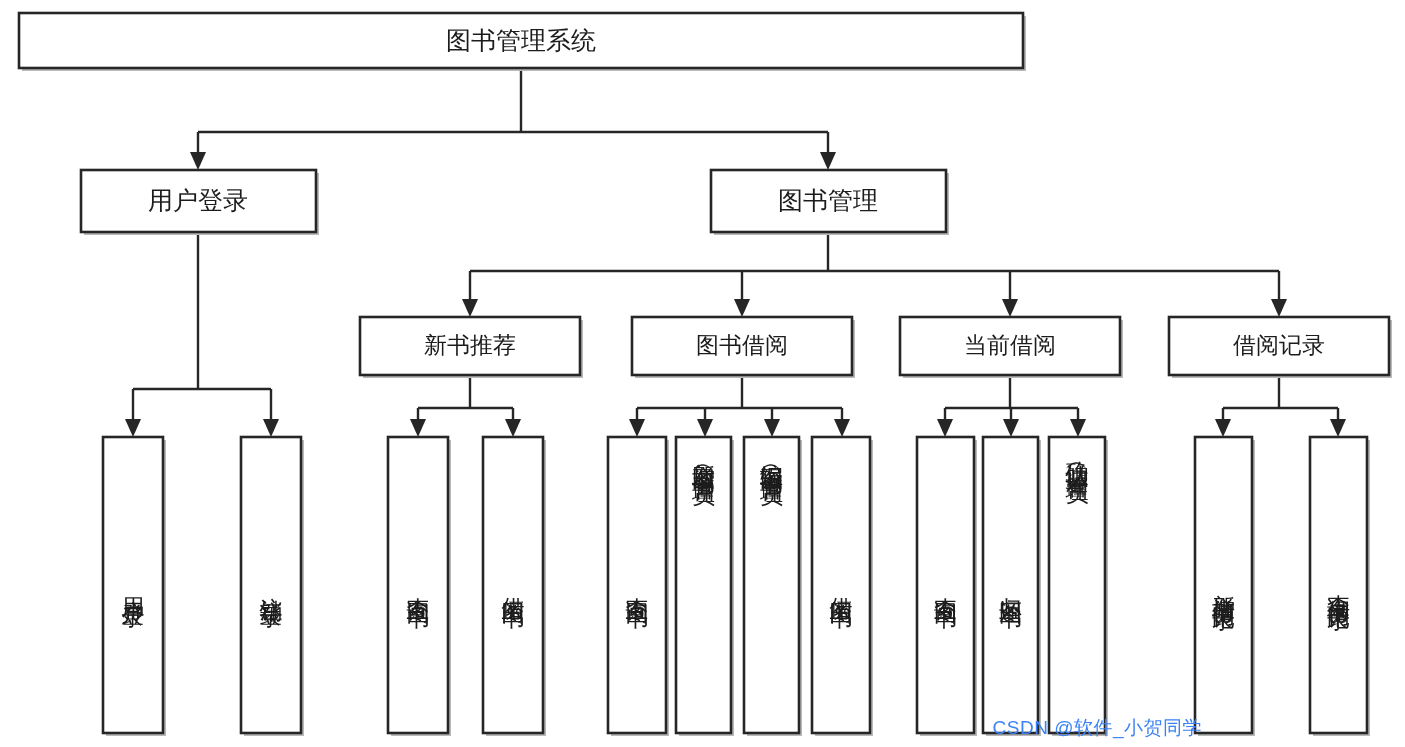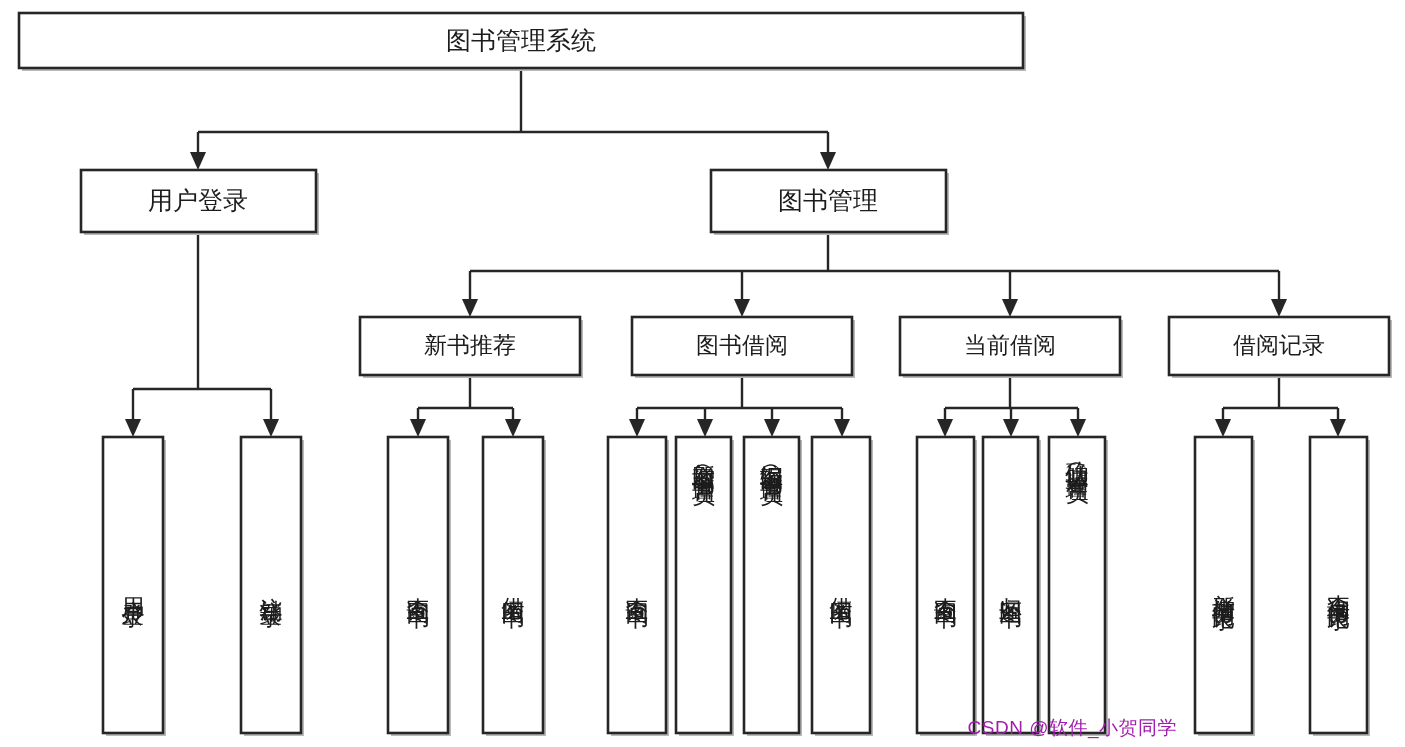--- a/index.html
+++ b/index.html
@@ -11,20 +11,21 @@
     width: 1405px;
     height: 747px;
     font-family: "Liberation Sans", "DejaVu Sans", sans-serif;
     overflow: hidden;
     position: relative;
   }
   #diagram-root {
     position: relative;
     width: 1189px;
     height: 747px;
+    padding-left: 25px;
   }
   svg.flow {
     position: absolute;
     top: 0;
     left: 0;
     width: 1405px;
     height: 747px;
     display: block;
   }
   .node-rect {
@@ -69,21 +70,21 @@
     white-space: nowrap;
     pointer-events: none;
     user-select: none;
   }
   .watermark {
     position: absolute;
     right: 12px;
     bottom: 6px;
     font-family: "Liberation Sans", "DejaVu Sans", sans-serif;
     font-size: 19px;
-    color: #a21caf;
+    color: #3b82f6;
     letter-spacing: 0.5px;
     white-space: nowrap;
   }
 </style>
 </head>
 <body>
 
 <div id="diagram-root">
 
   <svg class="flow" viewBox="0 0 1405 747">

